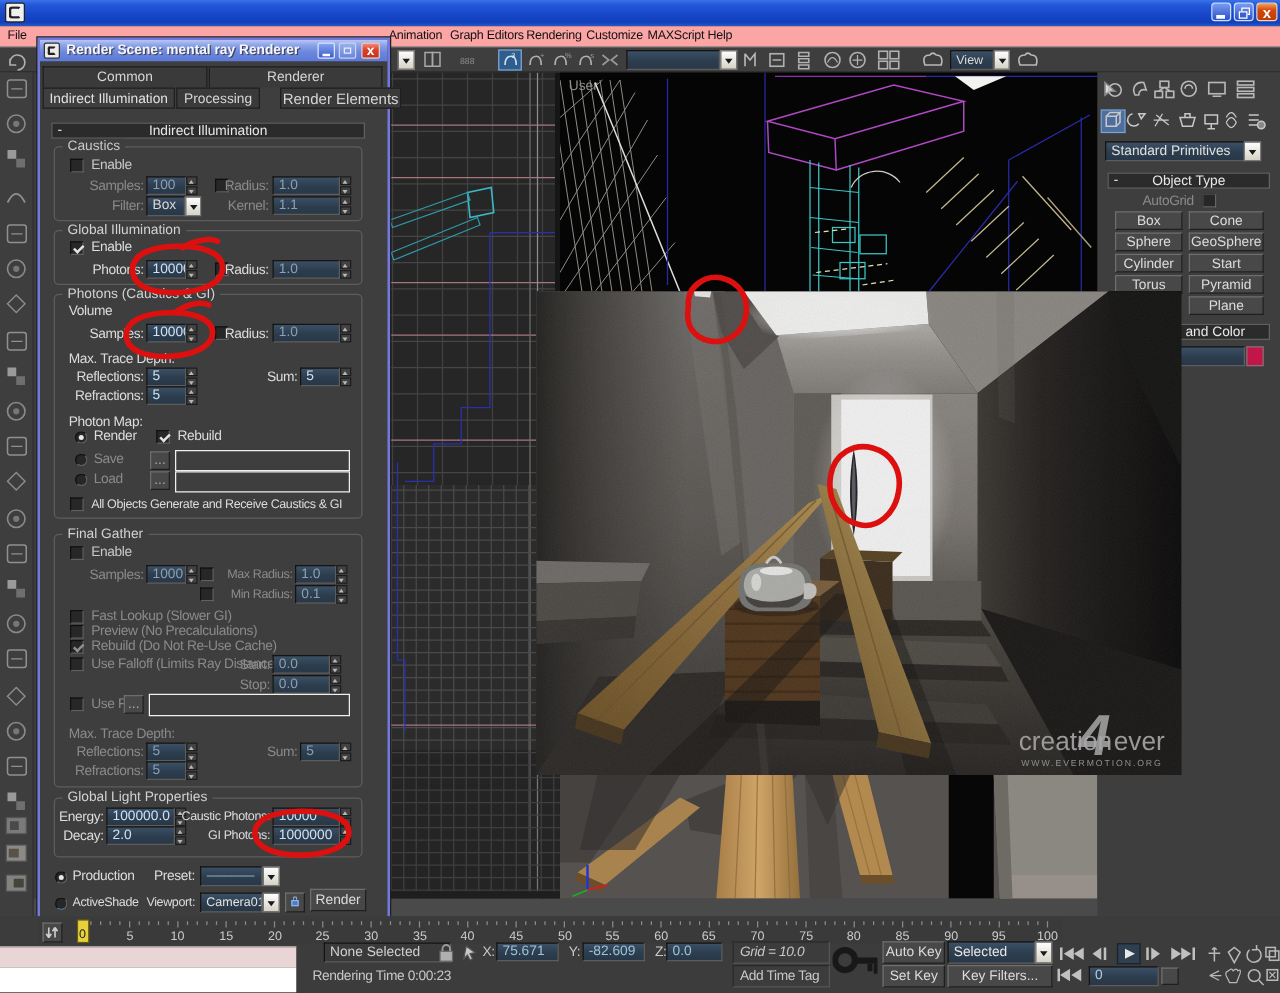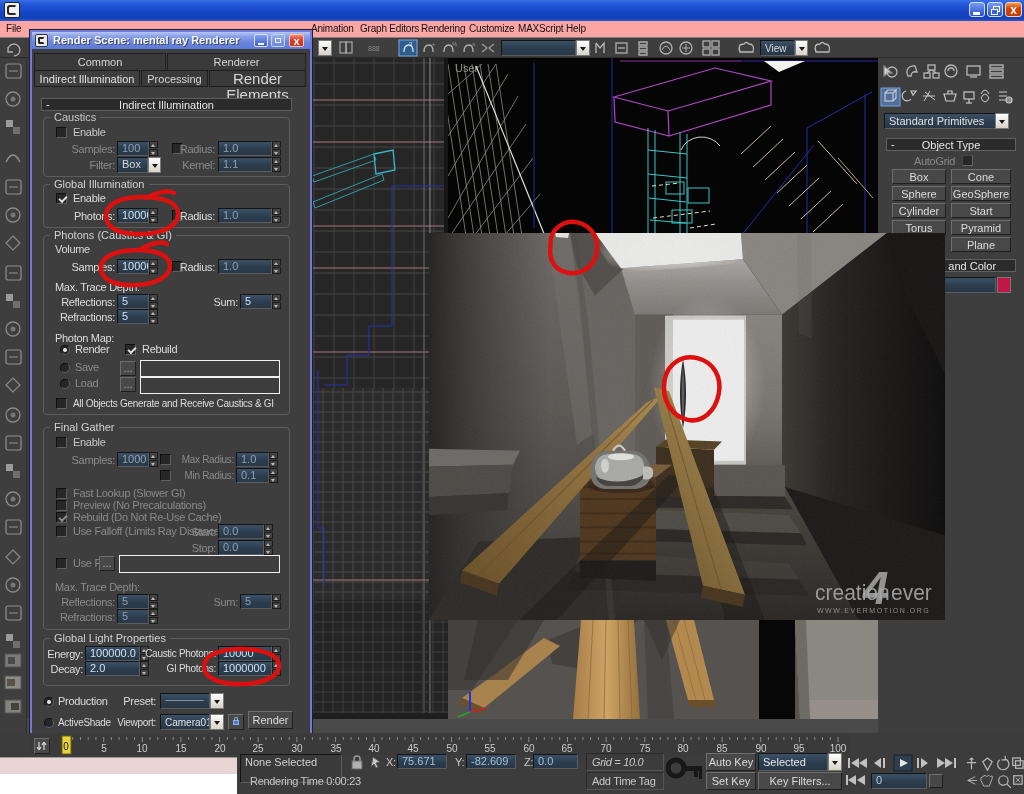--- a/index.html
+++ b/index.html
@@ -534,21 +534,21 @@
   <div class="a" style="left:239px;top:2px;width:14px;height:13px;border-radius:2px;background:linear-gradient(#9ab0ea,#6a88d8);border:1px solid #c8d4f4;">
           <div class="a" style="left:3px;top:3px;width:6px;height:5px;border:1px solid #e8ecff;"></div>
         </div>
   <div class="a" style="left:257px;top:2px;width:15px;height:13px;border-radius:2px;background:linear-gradient(#f08a76,#d8402a 45%,#c83418);border:1px solid #f4c4b8;color:#fff;font-size:11px;font-weight:bold;text-align:center;line-height:12px;">x</div>
  </div>
 
  <div class="a" style="left:2px;top:21px;width:132px;height:17px;background:#3a3a3a;border:1px solid #1e1e1e;border-bottom:none;color:#d6d6d6;font-size:11px;text-align:center;line-height:16px;">Common</div>
  <div class="a" style="left:135px;top:21px;width:139px;height:17px;background:#3a3a3a;border:1px solid #1e1e1e;border-bottom:none;color:#d6d6d6;font-size:11px;text-align:center;line-height:16px;">Renderer</div>
  <div class="a" style="left:2px;top:38px;width:106px;height:17px;background:#3e3e3e;border:1px solid #1e1e1e;color:#e2e2e2;font-size:11px;text-align:center;line-height:16px;">Indirect Illumination</div>
  <div class="a" style="left:109px;top:38px;width:67px;height:17px;background:#3a3a3a;border:1px solid #1e1e1e;color:#d6d6d6;font-size:11px;text-align:center;line-height:16px;">Processing</div>
- <div class="a" style="left:177px;top:38px;width:97px;height:17px;background:#3a3a3a;border:1px solid #1e1e1e;color:#d6d6d6;font-size:15px;text-align:center;line-height:16px;">Render Elements</div>
+ <div class="a" style="left:192px;top:38px;width:97px;height:17px;background:#3a3a3a;border:1px solid #1e1e1e;color:#d6d6d6;font-size:12px;text-align:center;line-height:16px;">Render Elements</div>
 
  <div class="rh a" style="left:9px;top:66px;width:251px;height:13px;">Indirect Illumination</div>
  <div class="a" style="left:14px;top:66px;font-size:11px;color:#e8e8e8;line-height:12px;">-</div>
 
  <div class="gb a" style="left:11px;top:85px;width:247px;height:60px;">
         <span class="dd2">Caustics</span>
       </div>
  <div class="cb a" style="left:24px;top:95px;"></div>
       <div class="t11 a" style="left:41px;top:94px;">Enable</div>
  <div class="t11 dm ra a" style="left:13px;top:111px;width:70px;">Samples:</div>
@@ -886,21 +886,21 @@
         <text x="838" y="19" font-size="10" fill="#cccccc" text-anchor="middle" font-family="Liberation Sans">100</text>
 <rect x="62" y="3" width="9" height="18" fill="#e8d23c" stroke="#6a5f10"></rect>
 <text x="66" y="17" font-size="10" fill="#222" text-anchor="middle" font-family="Liberation Sans">0</text>
 </svg>
 <div class="pb a" style="left:34px;top:5px;width:16px;height:16px;"><svg width="14" height="14" viewBox="0 0 14 14">
           <path d="M4 3 l0 8 M4 11 l-2 -3 M4 11 l2 -3 M9 11 l0 -8 M9 3 l-2 3 M9 3 l2 3" stroke="#d0d0d0" fill="none" stroke-width="1.3"></path>
         </svg></div>
 <div class="a" style="left:0;top:24px;width:237px;height:17px;background:#e9d5d5;border-top:1px solid #a09898;"></div>
 <div class="a" style="left:0;top:41px;width:237px;height:20px;background:#ffffff;"></div>
 <div class="a" style="left:240px;top:20px;width:784px;height:41px;"></div>
-<div class="fld a" style="left:240px;top:21px;width:102px;height:29px;background:#3a3a3a;color:#d0d0d0;line-height:15px;">None Selected</div>
+<div class="fld a" style="left:259px;top:21px;width:102px;height:16px;background:#3a3a3a;color:#d0d0d0;line-height:15px;">None Selected</div>
 <svg class="a" style="left:351px;top:22px;" width="32" height="15" viewBox="0 0 32 15">
 <rect x="1" y="6" width="10" height="8" fill="#b0b0b0" stroke="#666"></rect>
         <path d="M3 6 v-2 a3 3 0 0 1 6 0 v2" fill="none" stroke="#999" stroke-width="1.5"></path>
 <path d="M22 2 l7 5 l-4 1 l2 4 l-2 1 l-2 -4 l-3 3 Z" fill="#c8c8c8" stroke="#555"></path>
 </svg>
 <div class="t11 a" style="left:386px;top:23px;">X:</div>
 <div class="fld a" style="left:397px;top:21px;width:50px;height:15px;color:#9fc2dc;">75.671</div>
 <div class="t11 a" style="left:455px;top:23px;">Y:</div>
 <div class="fld a" style="left:466px;top:21px;width:50px;height:15px;color:#9fc2dc;">-82.609</div>
 <div class="t11 a" style="left:524px;top:23px;">Z:</div>

